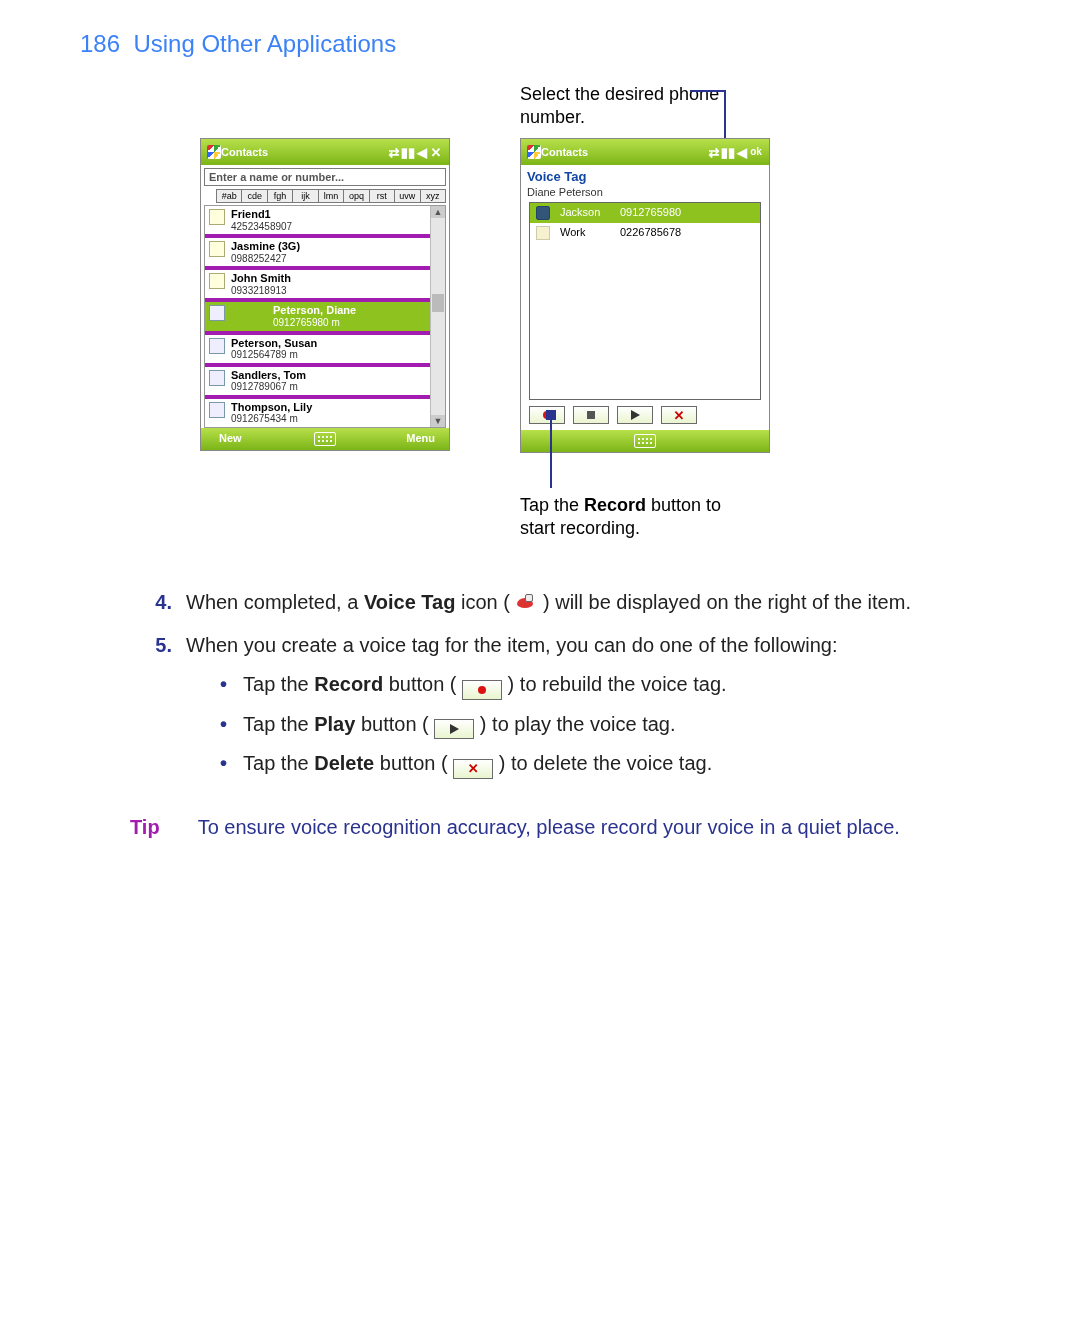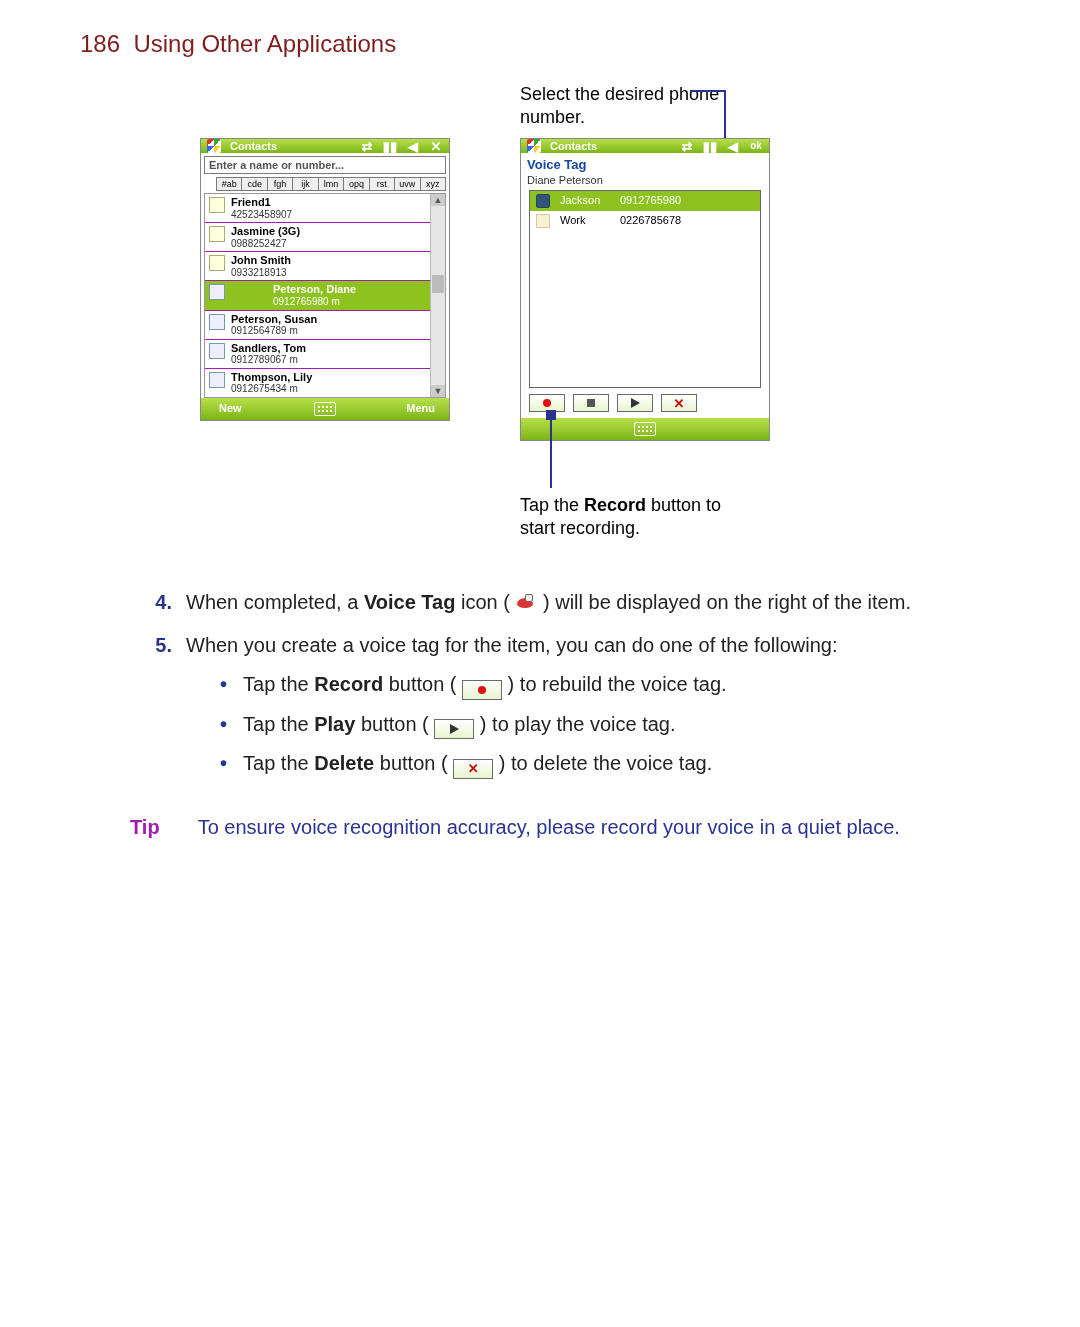--- a/index.html
+++ b/index.html
@@ -8,21 +8,21 @@
     font-family: "Segoe UI", "Myriad Pro", Arial, sans-serif;
     background: #fff;
     color: #333;
     width: 1080px;
   }
   .page {
     padding: 30px 80px 40px 80px;
     box-sizing: border-box;
   }
   .page-header {
-    color: #7f1d1d;
+    color: #3b82f6;
     font-size: 24px;
     margin-bottom: 40px;
   }
   .callout {
     position: absolute;
     color: #000;
     font-size: 18px;
     line-height: 1.25;
   }
   .callout-line {
@@ -43,28 +43,28 @@
   .phone {
     position: absolute;
     width: 248px;
     border: 1px solid #888;
     background: #fff;
     font-family: Tahoma, Verdana, sans-serif;
     font-size: 11px;
     color: #000;
   }
   .phone-titlebar {
-    height: 14px;
+    height: 26px;
     background: linear-gradient(to bottom,#b7e04a,#7cb518);
     color: #fff;
     font-weight: bold;
     display: flex;
     align-items: center;
     padding: 0 6px;
-    gap: 9px;
+    gap: 0;
   }
   .phone-titlebar .start-flag {
     width: 14px; height: 14px;
     background:
       linear-gradient(135deg,#d33 0 50%,transparent 50%) 0 0/7px 7px no-repeat,
       linear-gradient(135deg,#3a3 0 50%,transparent 50%) 7px 0/7px 7px no-repeat,
       linear-gradient(135deg,#36f 0 50%,transparent 50%) 0 7px/7px 7px no-repeat,
       linear-gradient(135deg,#fc3 0 50%,transparent 50%) 7px 7px/7px 7px no-repeat,
       #fff;
     border-radius:2px;
@@ -106,21 +106,21 @@
   .alpha-tabs span {
     flex:1 1 0;border:1px solid #7a7a7a;border-right:none;
     font-size:9px;text-align:center;padding:1px 0;background:#eee;
   }
   .alpha-tabs span:last-child {border-right:1px solid #7a7a7a;}
   .contacts-body {
     display:flex;margin:0 3px;border:1px solid #999;
   }
   .contacts-list { flex:1; }
   .contact-row {
-    display:flex;gap:6px;padding:2px 4px;border-bottom:1px solid #a21caf;
+    display:flex;gap:6px;padding:2px 4px;border-bottom:4px solid #a21caf;
     align-items:flex-start;
   }
   .contact-row:last-child{border-bottom:none;}
   .contact-row .cicon {
     width:14px;height:14px;border:1px solid #aa7;background:#ffd;
     margin-top:1px;flex:none;
   }
   .contact-row.card .cicon { border-color:#79a;background:#eef; }
   .contact-row .ctext { line-height:1.15; }
   .contact-row .cname {font-weight:bold;font-size:11px;}

